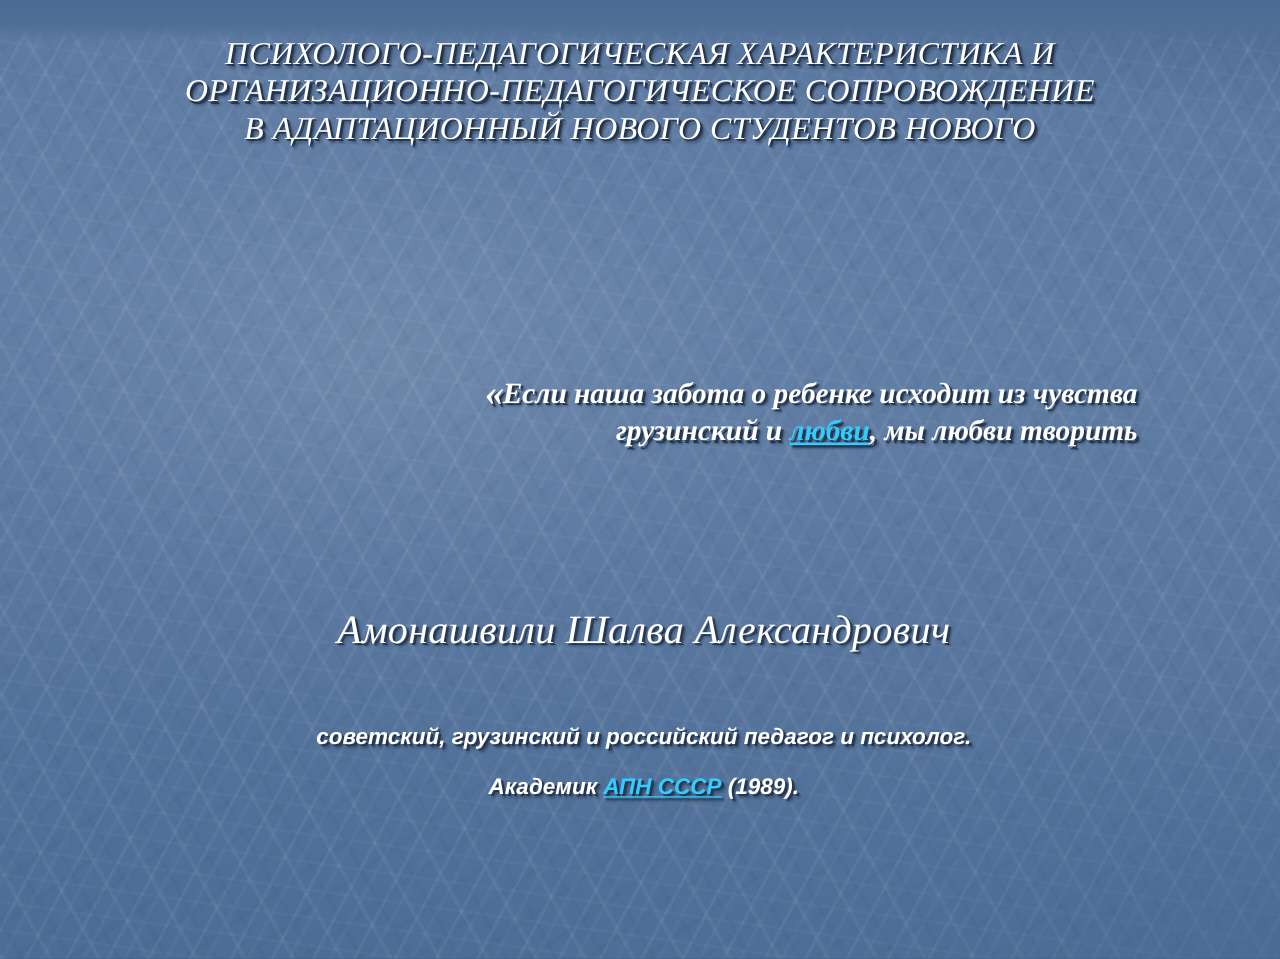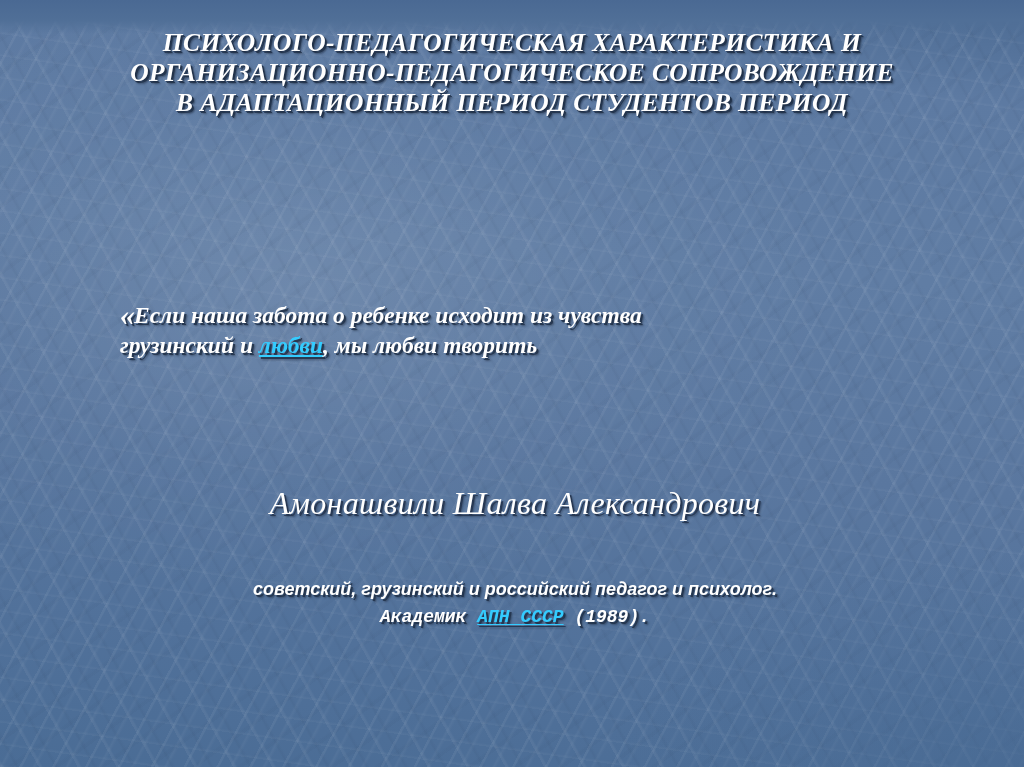--- a/index.html
+++ b/index.html
@@ -79,39 +79,39 @@
 
   .title-block {
     position: absolute;
     left: 62px;
     top: 28px;
     width: 900px;
     text-align: center;
   }
   .title-line {
     font-family: "Liberation Serif", "DejaVu Serif", serif;
-    font-weight: bold;
+    font-weight: normal;
     font-style: italic;
     font-size: 25.5px;
     line-height: 30px;
     letter-spacing: 0.4px;
     color: #ffffff;
     white-space: nowrap;
     text-shadow:
        2px 2px 0 rgba(32,48,72,0.85),
        3px 3px 2px rgba(25,38,58,0.55),
        1px 1px 0 rgba(40,58,85,0.9);
   }
 
   .quote-block {
     position: absolute;
     left: 120px;
     top: 300px;
     width: 790px;
-    text-align: left;
+    text-align: right;
   }
   .quote-line {
     font-family: "Liberation Serif", "DejaVu Serif", serif;
     font-weight: bold;
     font-style: italic;
     font-size: 23.5px;
     line-height: 30px;
     color: #ffffff;
     white-space: nowrap;
     text-shadow:
@@ -164,31 +164,31 @@
     font-weight: bold;
     font-style: italic;
     font-size: 18px;
     line-height: 22px;
     color: #ffffff;
     white-space: nowrap;
     text-shadow:
        2px 2px 0 rgba(32,48,72,0.85),
        3px 3px 2px rgba(25,38,58,0.5);
   }
-  .credit-line.second { margin-top: 6px; font-family: Liberation Mono, monospace; }
+  .credit-line.second { margin-top: 18px; }
 </style>
 </head>
 <body>
 
 <div id="slide">
 
   <div class="layer title-block">
     <div class="title-line">ПСИХОЛОГО-ПЕДАГОГИЧЕСКАЯ ХАРАКТЕРИСТИКА И</div>
     <div class="title-line">ОРГАНИЗАЦИОННО-ПЕДАГОГИЧЕСКОЕ СОПРОВОЖДЕНИЕ</div>
-    <div class="title-line">В АДАПТАЦИОННЫЙ ПЕРИОД СТУДЕНТОВ ПЕРИОД</div>
+    <div class="title-line">В АДАПТАЦИОННЫЙ НОВОГО СТУДЕНТОВ НОВОГО</div>
   </div>
 
   <div class="layer quote-block">
     <div class="quote-line"><span class="guillemet">«</span><span>Если наша забота о ребенке исходит из чувства</span></div>
     <div class="quote-line"><span>грузинский и </span><span class="link">любви</span><span>, мы любви творить</span></div>
   </div>
 
   <div class="layer author-block">
     <div class="author-line">Амонашвили  Шалва Александрович</div>
   </div>

